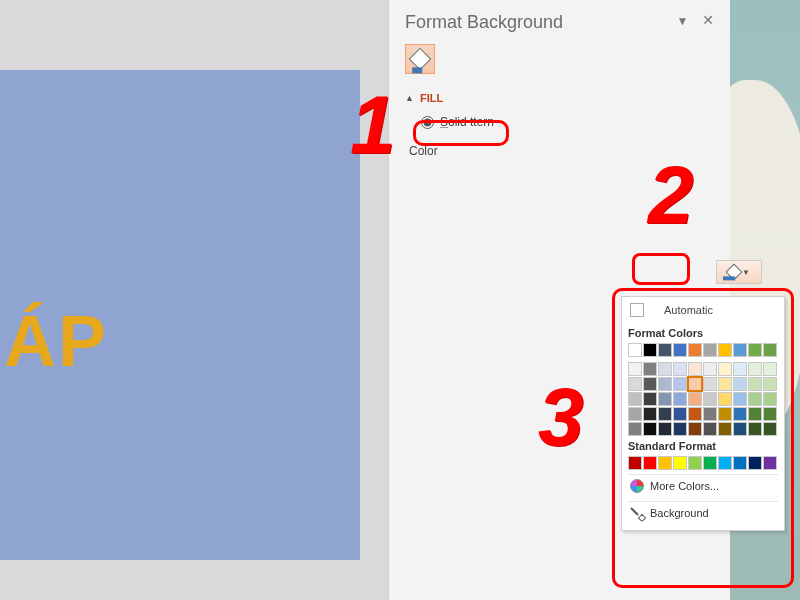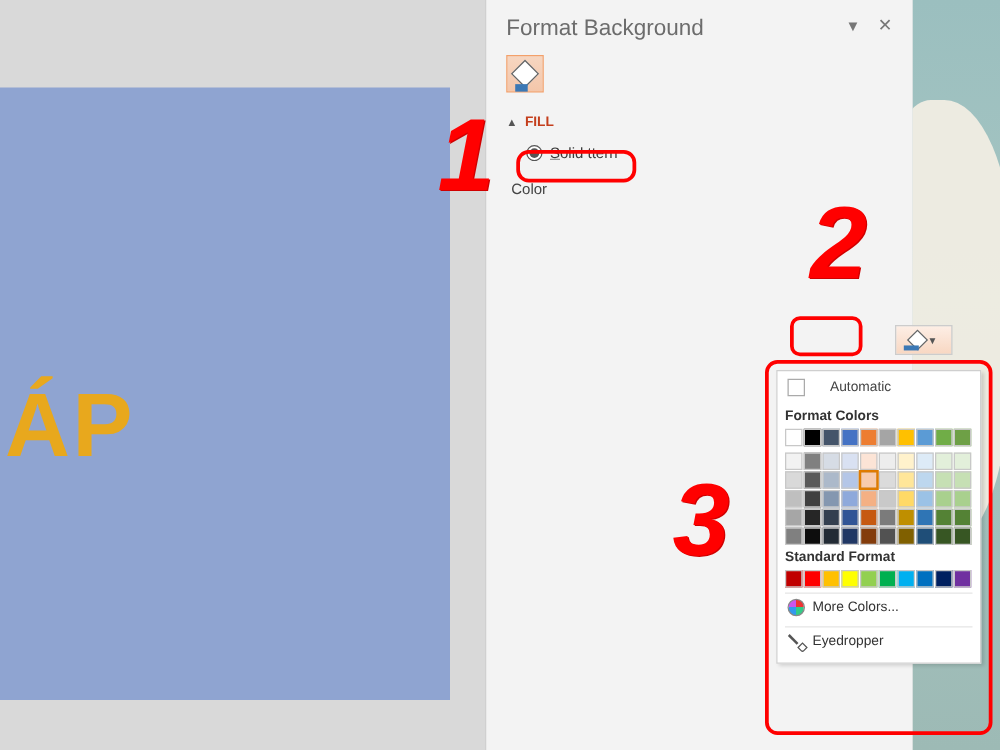--- a/index.html
+++ b/index.html
@@ -381,21 +381,21 @@
         <div class="sw" style="background: rgb(0, 32, 96);"></div>
         <div class="sw" style="background: rgb(112, 48, 160);"></div>
       </div>
     </div>
   <div class="link">
     <div class="mini-icon palette-ico"></div>
     <span><span class="u">M</span>ore Colors...</span>
   </div>
   <div class="link">
     <div class="mini-icon eyedrop-ico"></div>
-    <span>Eyedropper</span>
+    <span>Background</span>
   </div>
 </div>
 
 <div class="step step1">1</div>
 <div class="step step2">2</div>
 <div class="step step3">3</div>
 
 <div class="callout co1"></div>
 <div class="callout co2"></div>
 <div class="callout co3"></div>

